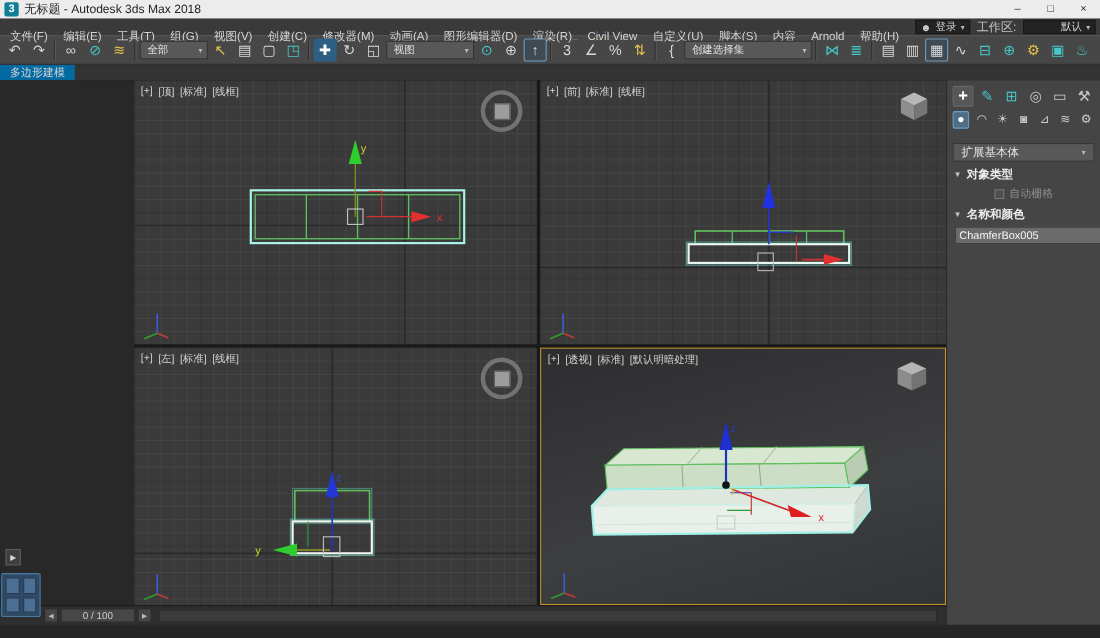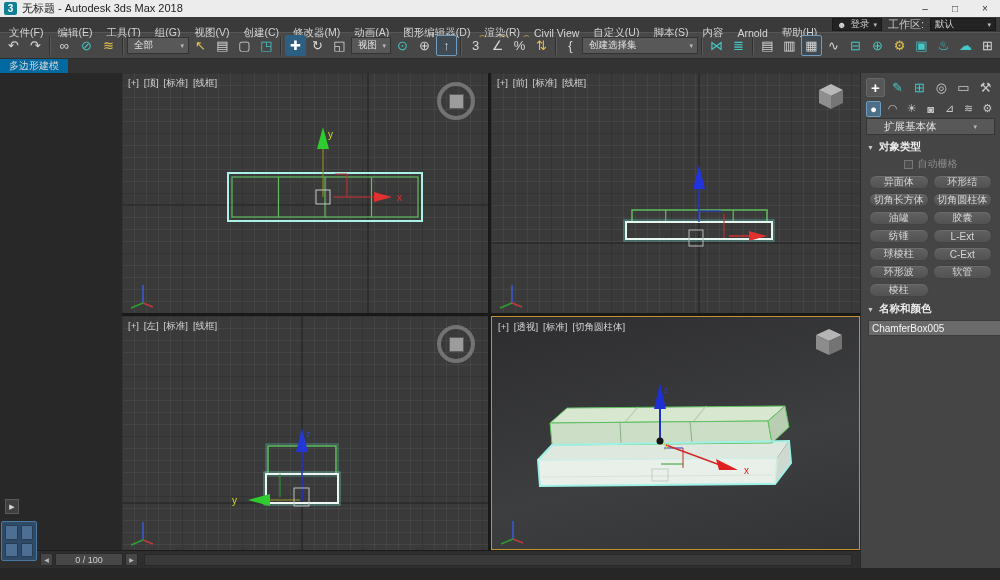--- a/index.html
+++ b/index.html
@@ -15,21 +15,21 @@
   .win-btn{width:30px;height:100%;display:flex;align-items:center;justify-content:center;color:#333;font-size:10px;}
 
   
   .menubar{height:15px;background:#3a3a3a;display:flex;align-items:center;font-size:10.5px;color:#d4d4d4;padding-left:2px;}
   .menu-item{padding:0 7px;white-space:nowrap;cursor:default;margin-top:16px;}
   .menu-right{margin-left:auto;display:flex;align-items:center;gap:6px;padding-right:4px;}
   .signin-box,.ws-drop{height:13px;background:#232323;border:1px solid #191919;display:flex;align-items:center;
     font-size:9.5px;color:#cfcfcf;padding:0 4px;gap:4px;}
   .signin-box .pico{color:#d8d8d8;font-size:9px;}
   .ws-label{font-size:11px;color:#c6c6c6;}
-  .ws-drop{width:66px;justify-content:space-between;}
+  .ws-drop{width:66px;justify-content:flex-end;}
   .dd-arrow{font-size:7px;color:#bbb;}
 
   
   .toolbar{height:27px;background:#474747;border-top:1px solid #565656;border-bottom:1px solid #2e2e2e;
     display:flex;align-items:center;padding:0 3px;gap:1px;}
   .ticon{width:21px;height:21px;display:flex;align-items:center;justify-content:center;color:#d8d8d8;
     font-size:13px;border-radius:2px;position:relative;flex:none;}
   .ticon.teal{color:#45c8c8;}
   .ticon.yellow{color:#e5c14a;}
   .ticon.active{background:#2d5f83;color:#fff;}
@@ -82,22 +82,22 @@
 
   
   .command-panel{position:absolute;left:860px;top:0;width:140px;height:495px;background:#454545;border-left:1px solid #2a2a2a;}
   .cp-tabs{display:flex;height:25px;align-items:center;padding:3px 5px 0;gap:3px;}
   .cp-tab{width:19px;height:19px;display:flex;align-items:center;justify-content:center;font-size:13px;color:#c9c9c9;border-radius:2px;}
   .cp-tab.create{background:#575757;color:#fff;font-weight:bold;font-size:15px;border:1px solid #666;}
   .cp-tab.teal{color:#45c8c8;}
   .cp-cats{display:flex;height:20px;align-items:center;padding:1px 5px 0;gap:4px;}
   .cp-cat{width:16px;height:16px;display:flex;align-items:center;justify-content:center;font-size:11px;color:#c8c8c8;border-radius:2px;}
   .cp-cat.active{border:1px solid #6f9cbf;background:#4e6e86;color:#fff;}
-  .cp-dropdown{margin:0 5px 2px;height:17px;background:#585858;border:1px solid #363636;display:flex;
-    align-items:center;justify-content:space-between;padding:0 17px;font-size:10.5px;color:#e4e4e4;}
+  .cp-dropdown{margin:12px 5px 2px;height:17px;background:#585858;border:1px solid #363636;display:flex;
+    align-items:center;justify-content:space-between;padding:0 7px;font-size:10.5px;color:#e4e4e4;}
   .rollout{margin:5px 6px 0;}
   .rollout-h{display:flex;align-items:center;gap:5px;font-size:10.5px;font-weight:bold;color:#ececec;height:14px;}
   .rollout-h .arr{font-size:7px;color:#c8c8c8;}
   .autogrid{display:flex;align-items:center;gap:5px;justify-content:center;color:#8d8d8d;font-size:10px;margin:3px 0 4px;}
   .checkbox{width:9px;height:9px;border:1px solid #767676;background:#4e4e4e;display:inline-block;}
   .obj-grid{display:grid;grid-template-columns:1fr 1fr;gap:4px 4px;padding:0 2px;}
   .obj-btn{height:14px;background:linear-gradient(#616161,#525252);border:1px solid #424242;border-radius:7px;
     color:#d6d6d6;font-size:10px;display:flex;align-items:center;justify-content:center;
     box-shadow:inset 0 1px 0 rgba(255,255,255,.08);white-space:nowrap;overflow:hidden;}
   .obj-btn.single{grid-column:1;}
@@ -173,21 +173,21 @@
       <span class="dd-arrow">▾</span>
     </div>
     <span class="ticon yellow">↖</span>
     <span class="ticon">▤</span>
     <span class="ticon">▢</span>
     <span class="ticon teal">◳</span>
     <span class="tsep"></span>
     <span class="ticon active">✚</span>
     <span class="ticon">↻</span>
     <span class="ticon">◱</span>
-    <div class="tdrop" style="width:40px">
+    <div class="tdrop" style="width:80px">
       <span>视图</span>
       <span class="dd-arrow">▾</span>
     </div>
     <span class="ticon teal">⊙</span>
     <span class="ticon">⊕</span>
     <span class="ticon framed">↑</span>
     <span class="tsep"></span>
     <span class="ticon">
         <span>3</span>
         <i class="hook">⌒</i>
@@ -341,21 +341,21 @@
           <line x1="16" y1="24" x2="4" y2="29" stroke="#2f9e2f" stroke-width="1.5"></line>
           <line x1="16" y1="24" x2="26" y2="28" stroke="#c23a3a" stroke-width="1.5"></line>
         </svg>
       </div>
 
       <div class="vp" id="vp-persp">
         <div class="vp-label">
           <span>[+]</span>
           <span>[透视]</span>
           <span>[标准]</span>
-          <span>[切角圆柱体]</span>
+          <span>[默认明暗处理]</span>
         </div>
         <svg class="scene" width="367" height="232" viewBox="0 0 367 232">
 
           <polygon points="46,143 60,128 297,124 285,141" fill="#dfe8df"></polygon>
           <polygon points="46,143 285,141 283,167 48,169" fill="#e9efe9"></polygon>
           <polygon points="285,141 297,124 299,146 283,167" fill="#cfd9cf"></polygon>
           <line x1="50" y1="160" x2="281" y2="158" stroke="#d8e2da" stroke-width="1"></line>
 
           <polygon points="58,106 75,91 293,89 276,104" fill="#d8e7d0" stroke="#5fbf5f" stroke-width="1"></polygon>
           <polygon points="58,106 276,104 280,126 60,128" fill="#ccdfc6" stroke="#5fbf5f" stroke-width="1"></polygon>
@@ -420,35 +420,20 @@
 
       <div class="rollout">
         <div class="rollout-h">
           <span class="arr">▼</span>
           <span>对象类型</span>
         </div>
         <div class="autogrid">
           <span class="checkbox"></span>
           <span>自动栅格</span>
         </div>
-        <div class="obj-grid">
-          <span class="obj-btn">异面体</span>
-          <span class="obj-btn">环形结</span>
-          <span class="obj-btn">切角长方体</span>
-          <span class="obj-btn">切角圆柱体</span>
-          <span class="obj-btn">油罐</span>
-          <span class="obj-btn">胶囊</span>
-          <span class="obj-btn">纺锤</span>
-          <span class="obj-btn">L-Ext</span>
-          <span class="obj-btn">球棱柱</span>
-          <span class="obj-btn">C-Ext</span>
-          <span class="obj-btn">环形波</span>
-          <span class="obj-btn">软管</span>
-          <span class="obj-btn single">棱柱</span>
-        </div>
       </div>
 
       <div class="rollout">
         <div class="rollout-h">
           <span class="arr">▼</span>
           <span>名称和颜色</span>
         </div>
         <div class="name-row">
           <input class="name-input" value="ChamferBox005" style="">
 

